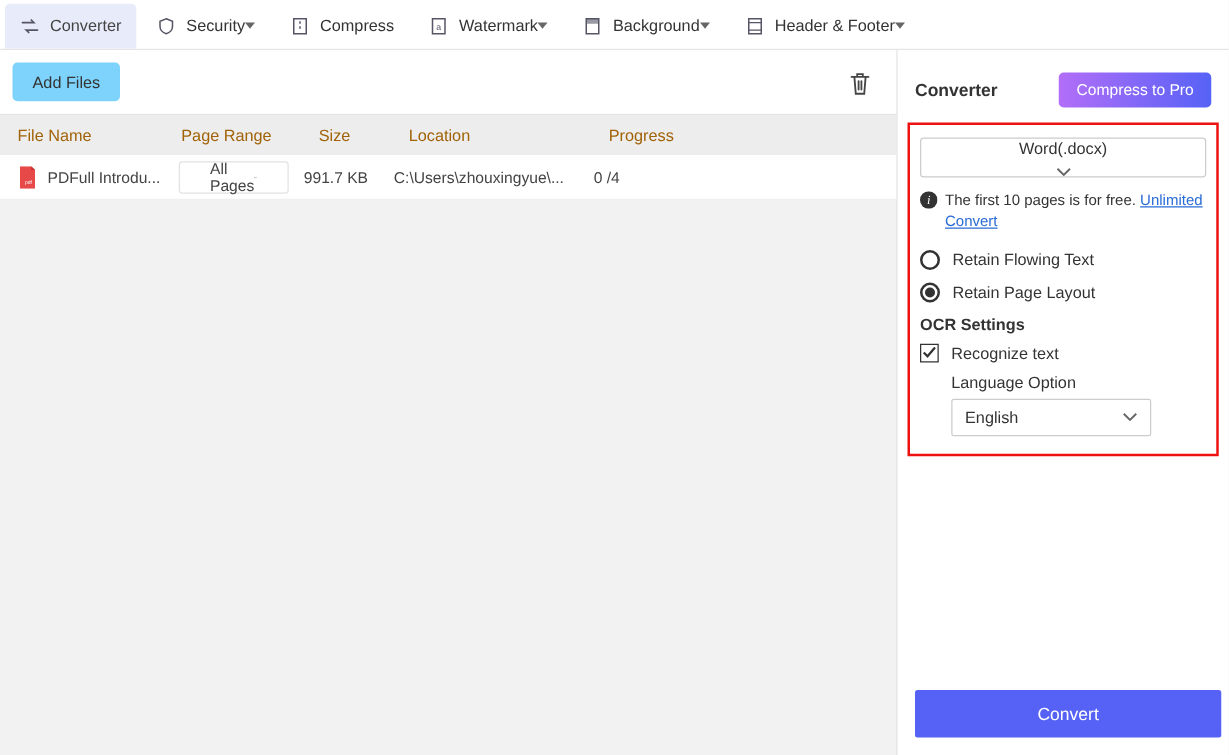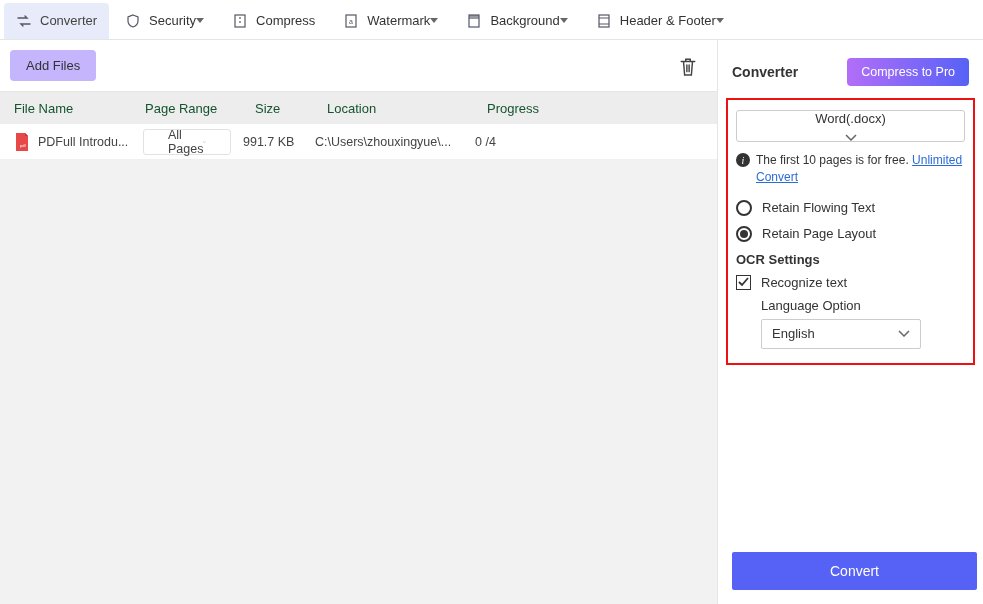--- a/index.html
+++ b/index.html
@@ -5,24 +5,24 @@
 * { box-sizing: border-box; margin: 0; padding: 0; }
 body { font-family: -apple-system, "Segoe UI", Arial, sans-serif; font-size: 13px; color: #333; background: #fff; width: 983px; height: 604px; overflow: hidden; }
 .toolbar { display: flex; align-items: center; height: 40px; border-bottom: 1px solid #e5e5e5; padding: 0 2px; }
 .tab { display: flex; align-items: center; height: 36px; padding: 0 12px; margin: 2px 2px 0 2px; cursor: pointer; color: #333; border-radius: 4px 4px 0 0; }
 .tab.active { background: #e8ecfa; color: #444; }
 .tab .icon { width: 16px; height: 16px; margin-right: 8px; display: flex; align-items: center; justify-content: center; }
 svg { display: block; }
 .main { display: flex; height: calc(604px - 40px); }
 .left { flex: 1; display: flex; flex-direction: column; border-right: 1px solid #e5e5e5; background: #f2f2f2; }
 .left-header { display: flex; align-items: center; height: 52px; padding: 0 10px; background: #fff; border-bottom: 1px solid #e5e5e5; }
-.add-btn { background: #c4b5fd; border: none; border-radius: 4px; padding: 8px 16px; cursor: pointer; color: #333; font-size: 13px; }
+.add-btn { background: #7dd3fc; border: none; border-radius: 4px; padding: 8px 16px; cursor: pointer; color: #333; font-size: 13px; }
 .spacer { flex: 1; }
 .trash { width: 18px; height: 18px; cursor: pointer; margin-right: 10px; color: #444; }
-.cols { display: flex; align-items: center; height: 32px; background: #ededed; font-size: 13px; color: #14532d; }
+.cols { display: flex; align-items: center; height: 32px; background: #ededed; font-size: 13px; color: #a16207; }
 .col-file { width: 145px; padding-left: 14px; }
 .col-pages { width: 110px; }
 .col-size { width: 72px; }
 .col-loc { width: 160px; }
 .col-prog { flex: 1; }
 .row { display: flex; align-items: center; height: 36px; background: #fff; border-bottom: 1px solid #f0f0f0; font-size: 12.5px; color: #444; }
 .row .file-icon { width: 16px; height: 18px; margin-left: 14px; margin-right: 8px; }
 .row .fname { width: 105px; white-space: nowrap; overflow: hidden; text-overflow: ellipsis; }
 .pages-sel { width: 88px; height: 26px; border: 1px solid #e2e2e2; border-radius: 3px; display: flex; align-items: center; padding: 0 24px; background: #fff; cursor: pointer; margin-right: 12px; }
 .pages-sel span:first-child { flex: 1; }

